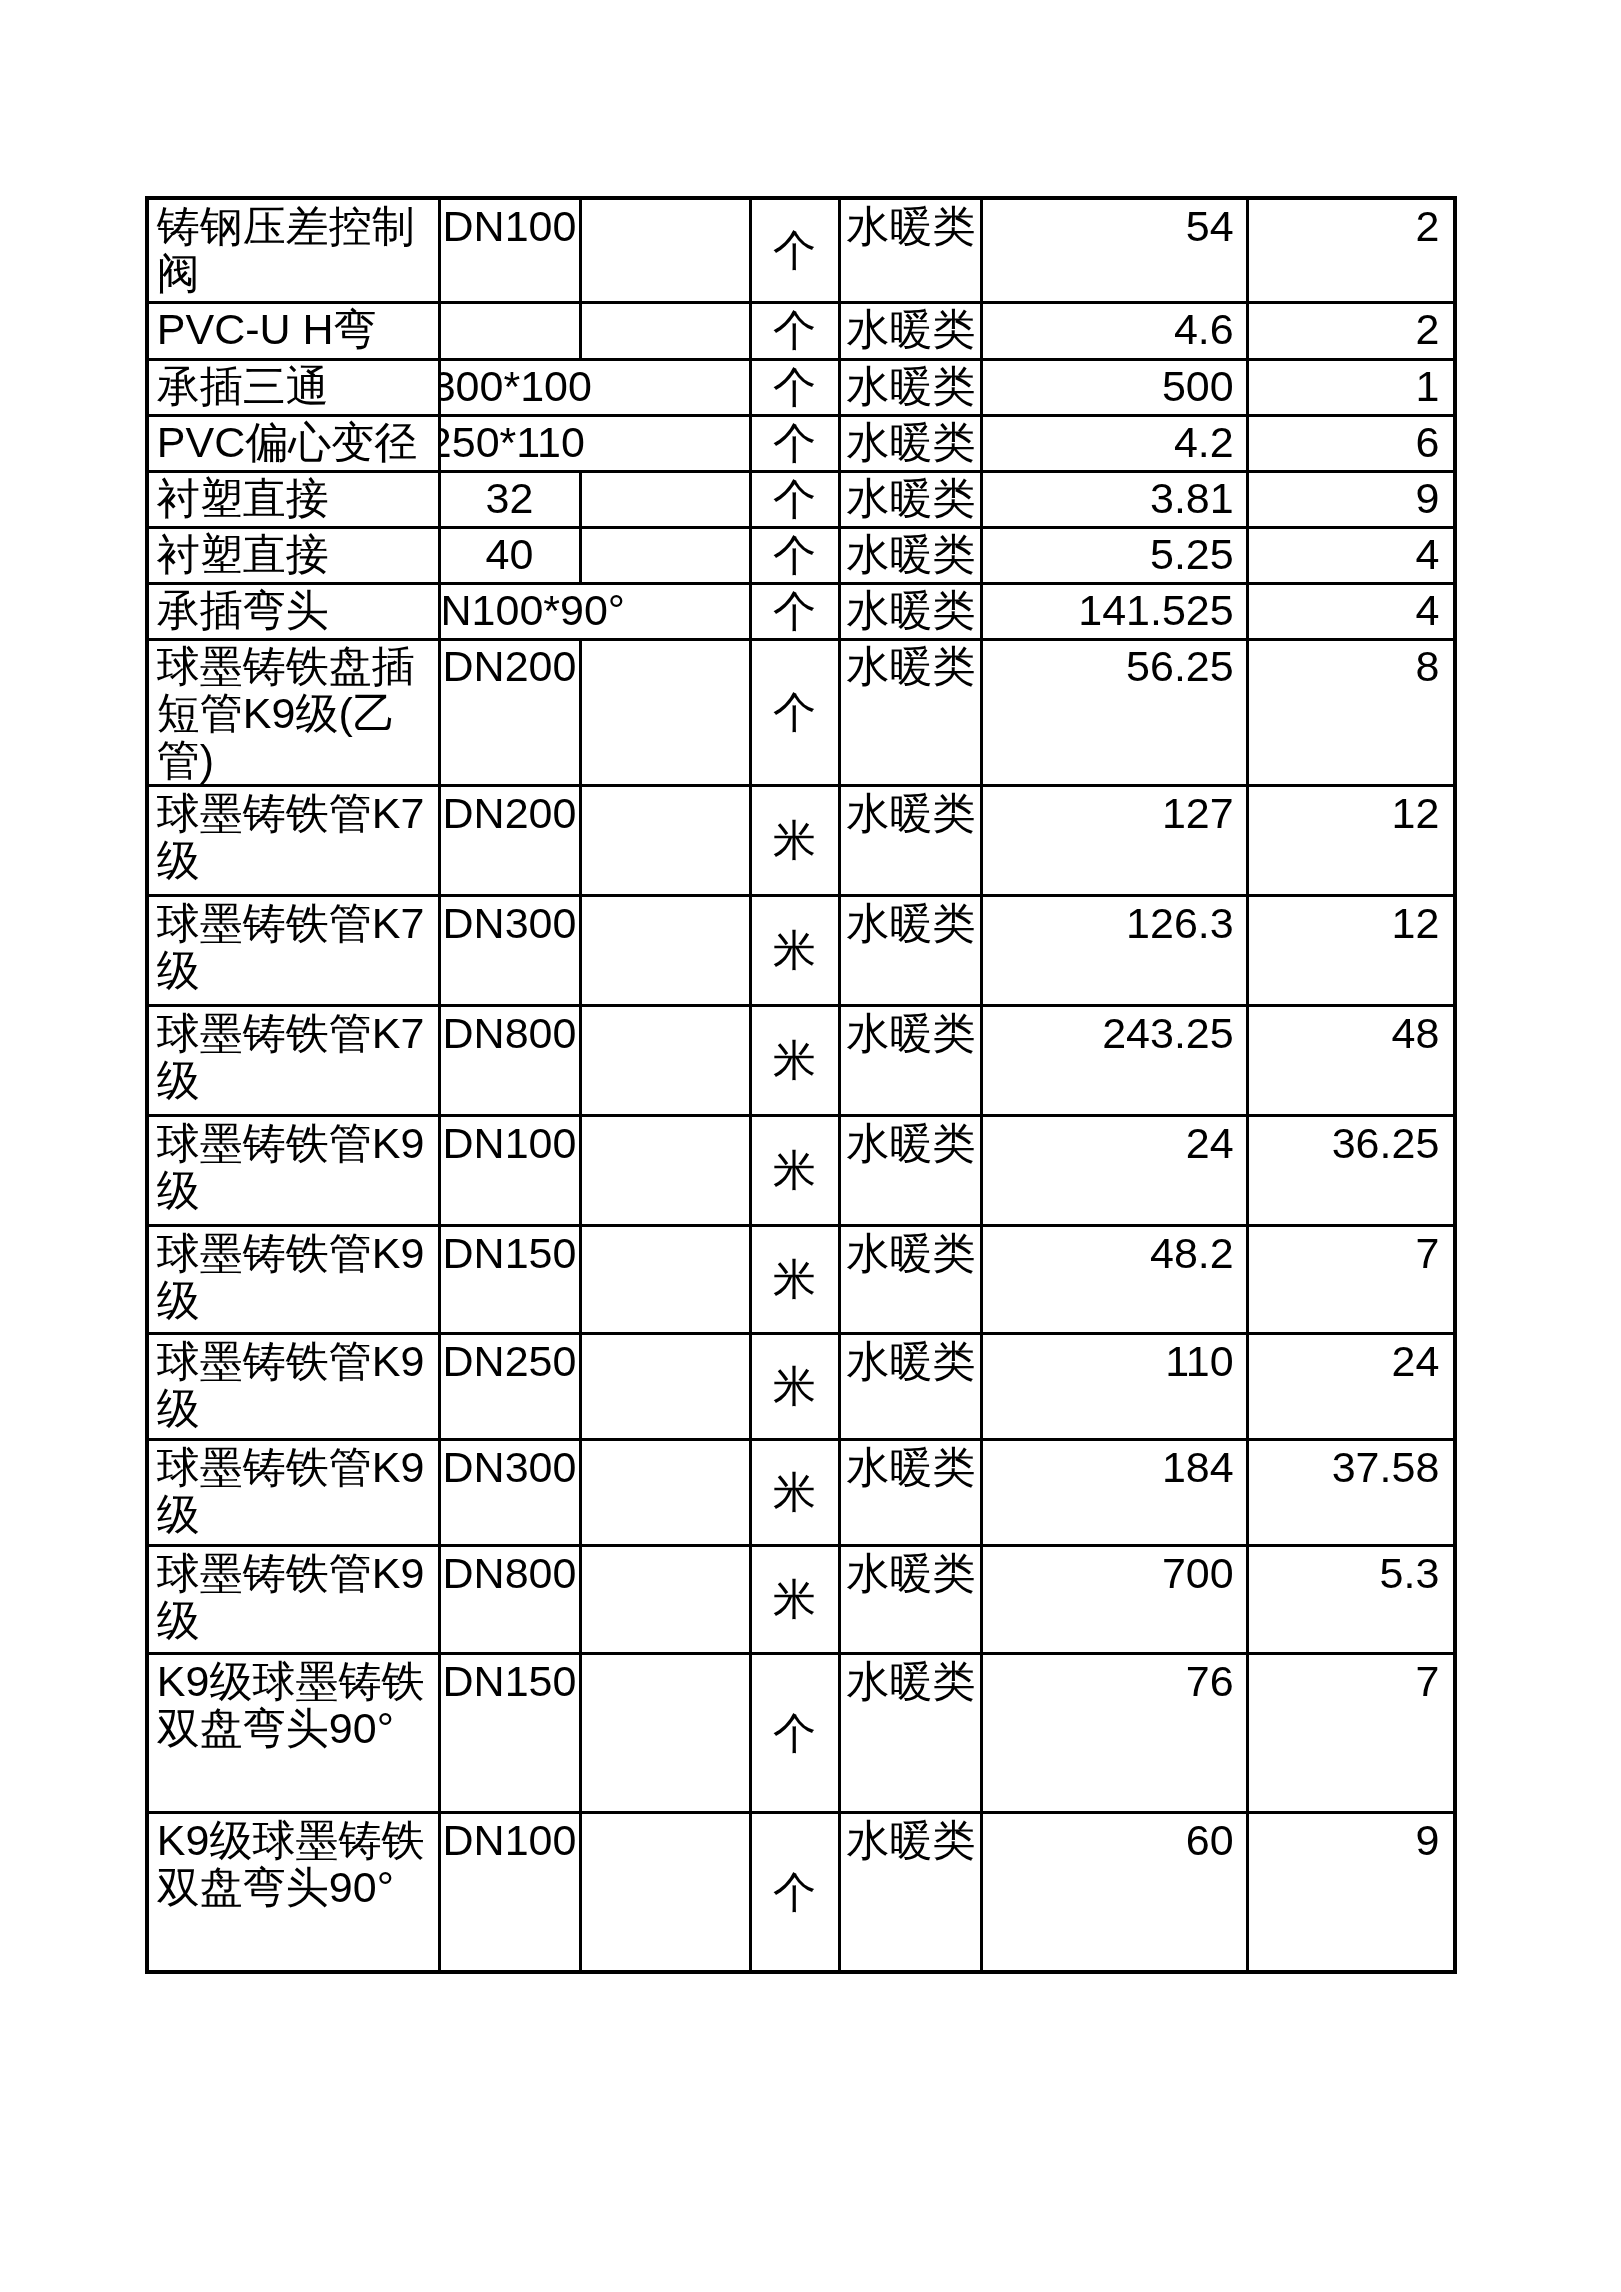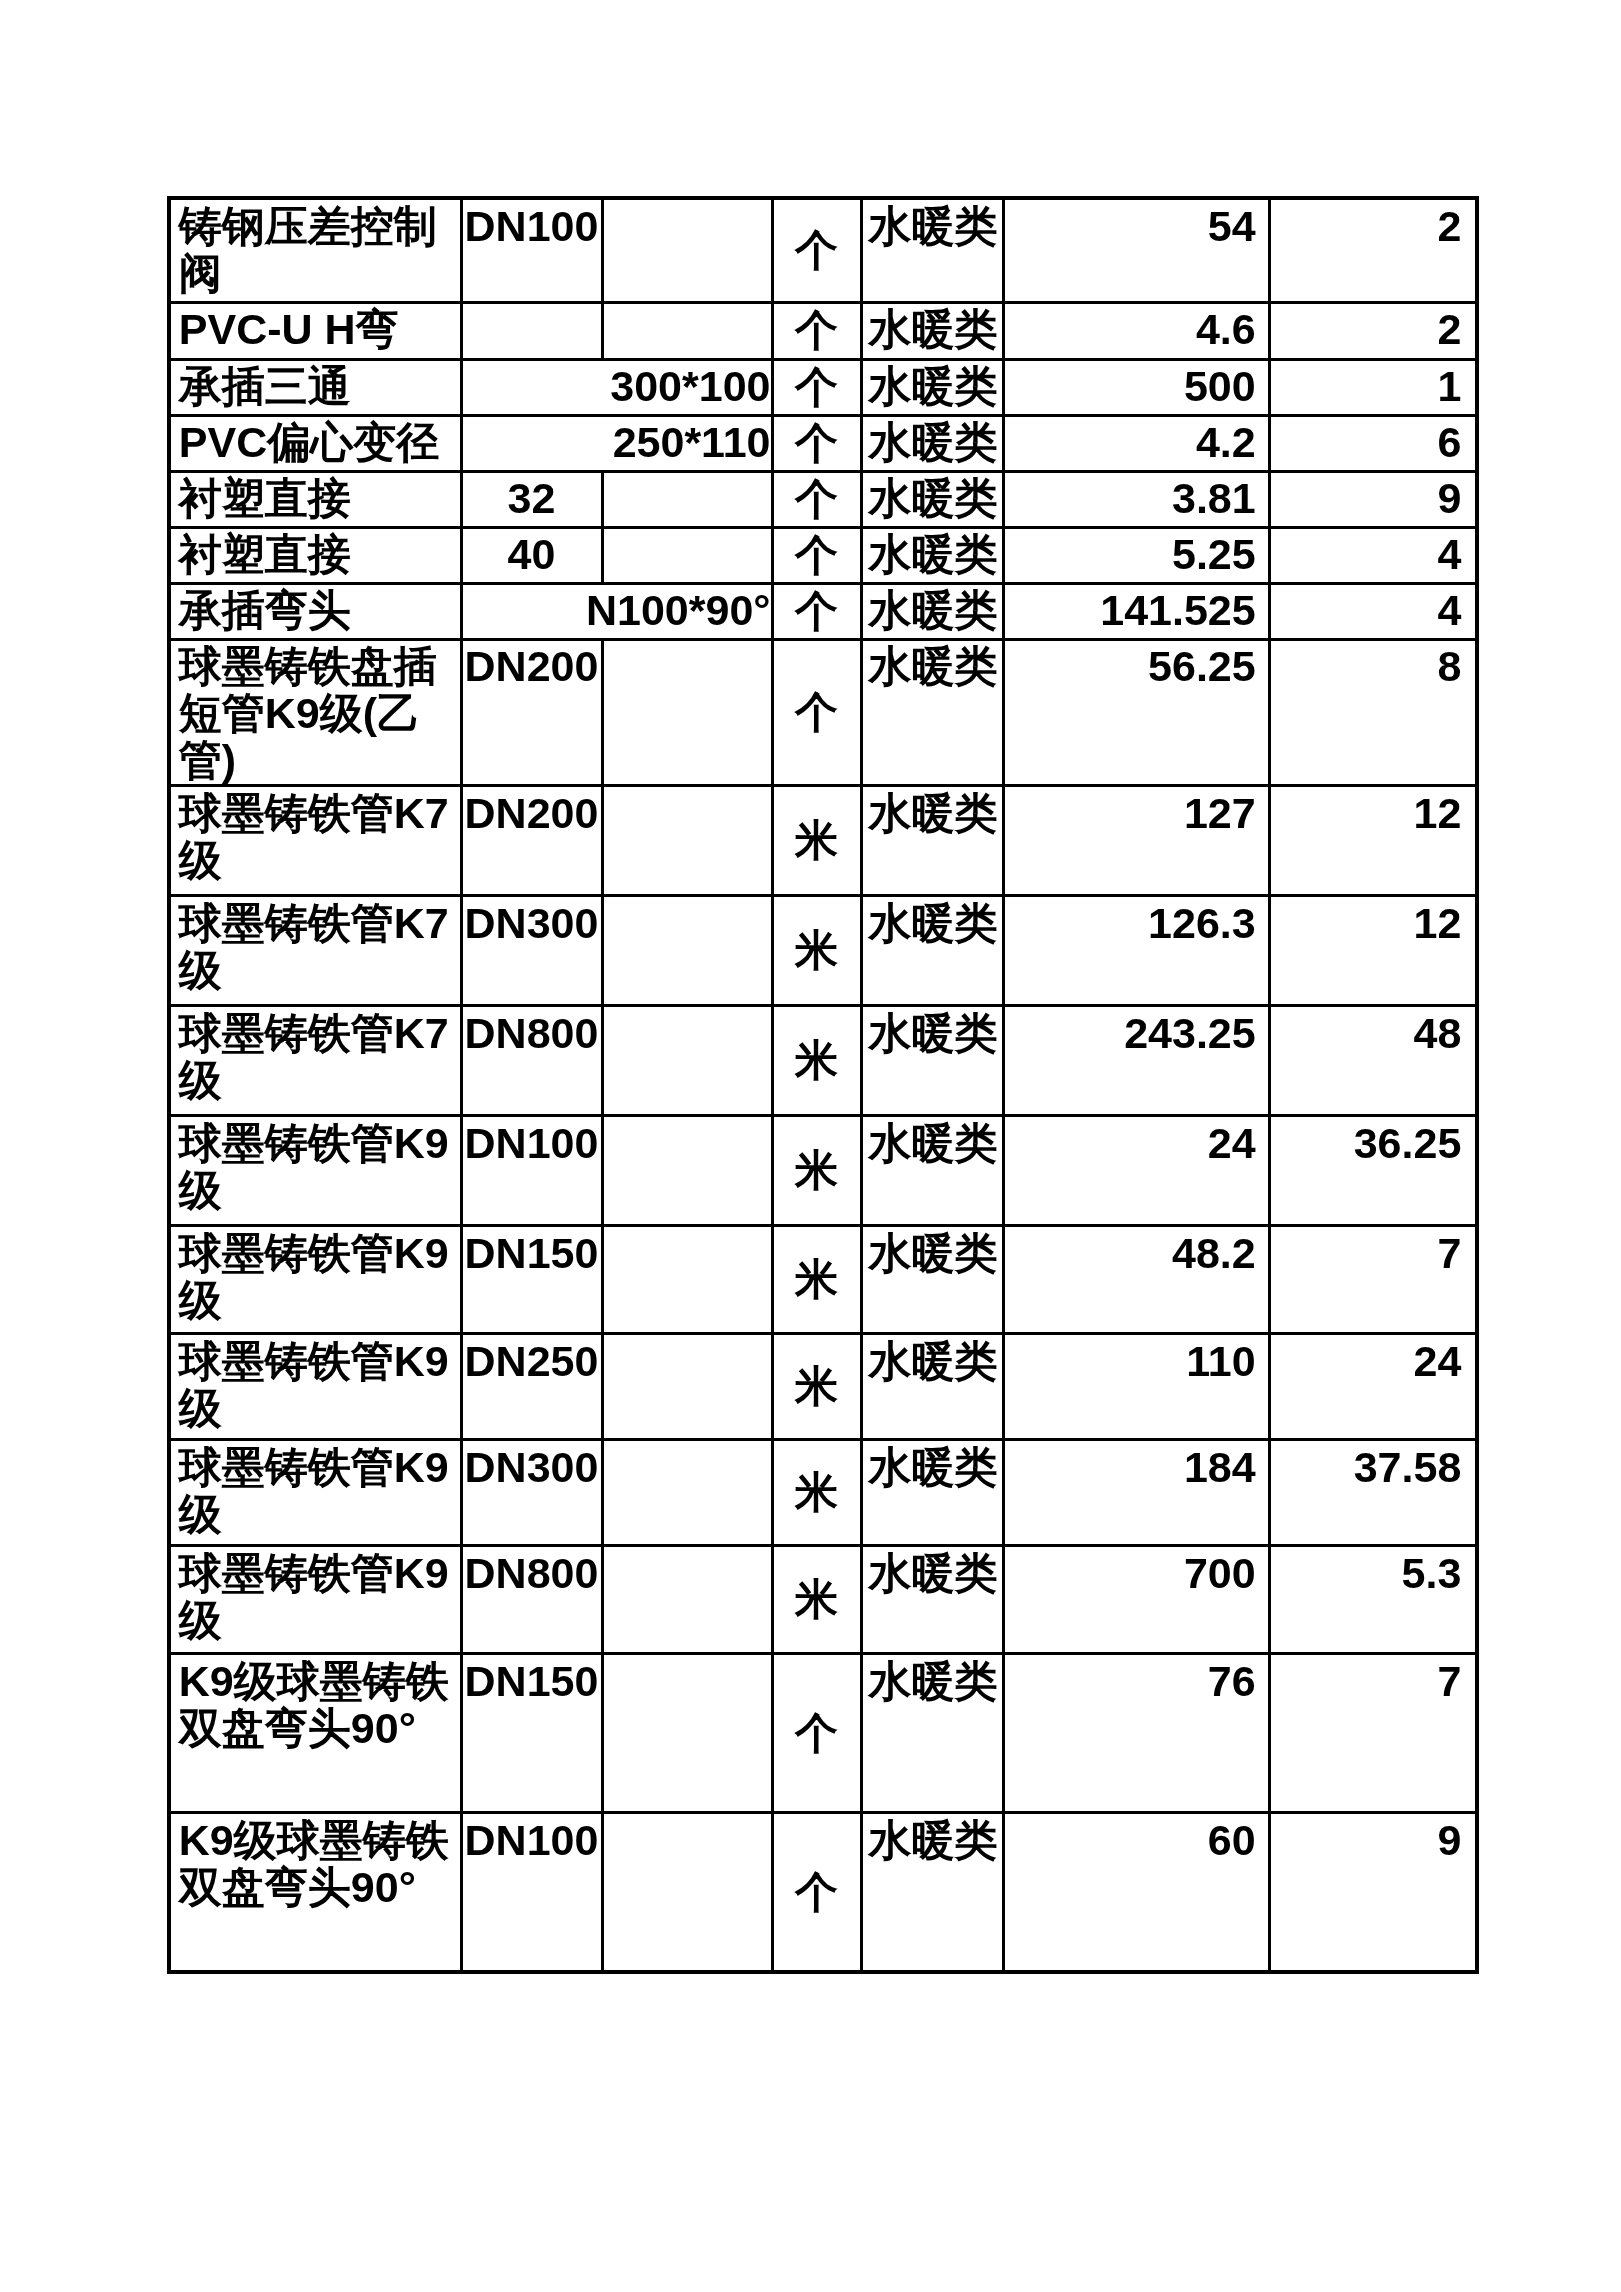--- a/index.html
+++ b/index.html
@@ -10,27 +10,26 @@
   .page {
     position: relative;
     width: 1621px;
     height: 2293px;
     background: #ffffff;
     overflow: hidden;
     font-family: "Liberation Sans", "DejaVu Sans", sans-serif;
   }
   table.grid {
     position: absolute;
-    left: 167px;
+    left: 145px;
     top: 196px;
     width: 1308px;
     border-collapse: collapse;
     table-layout: fixed;
     border: 4.9px solid #000;
-    font-weight: bold;
   }
   td.cell {
     border: 3.9px solid #000;
     vertical-align: top;
     font-size: 43px;
     line-height: 47px;
     color: #000;
     padding: 2.9px 0 0 0;
     overflow: hidden;
   }
@@ -44,21 +43,20 @@
     text-align: center;
     white-space: nowrap;
   }
   td.spec-overflow {
     text-align: left;
   }
   .clipbox {
     overflow: hidden;
     white-space: nowrap;
     width: 100%;
-    text-align: right;
   }
   .spec-run {
     display: inline-block;
   }
   td.spacer { }
   td.unit {
     text-align: center;
     vertical-align: middle;
     padding-top: 0;
   }

